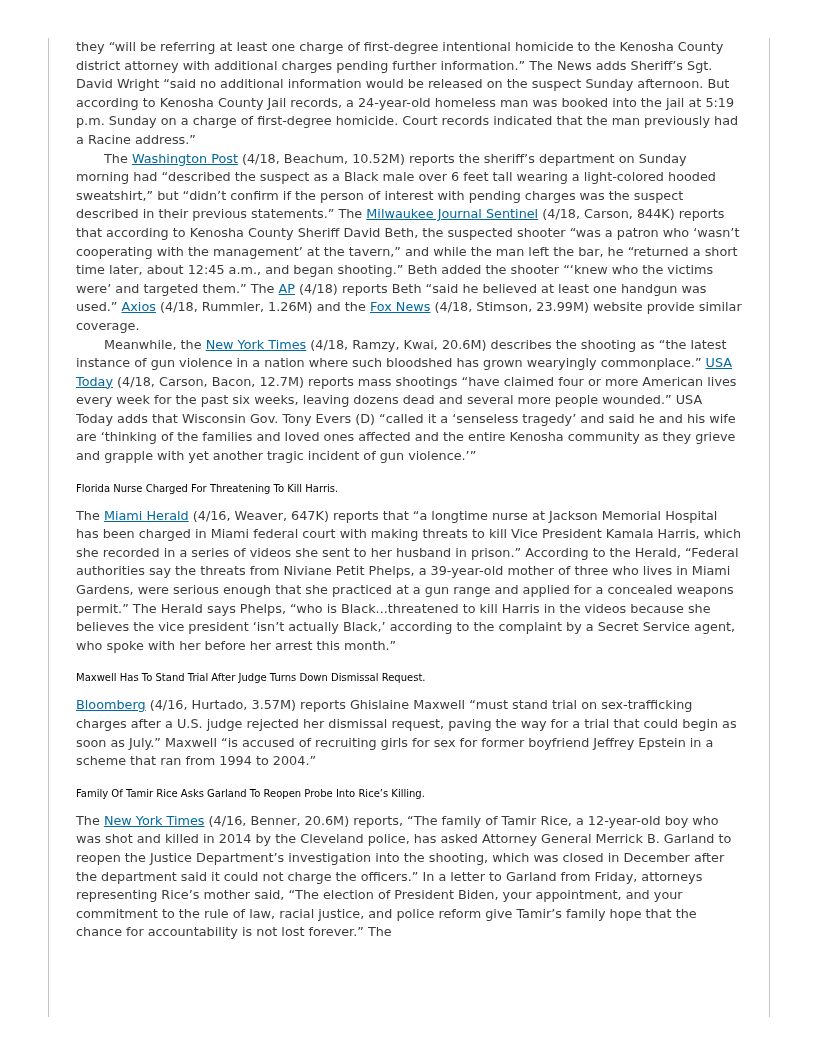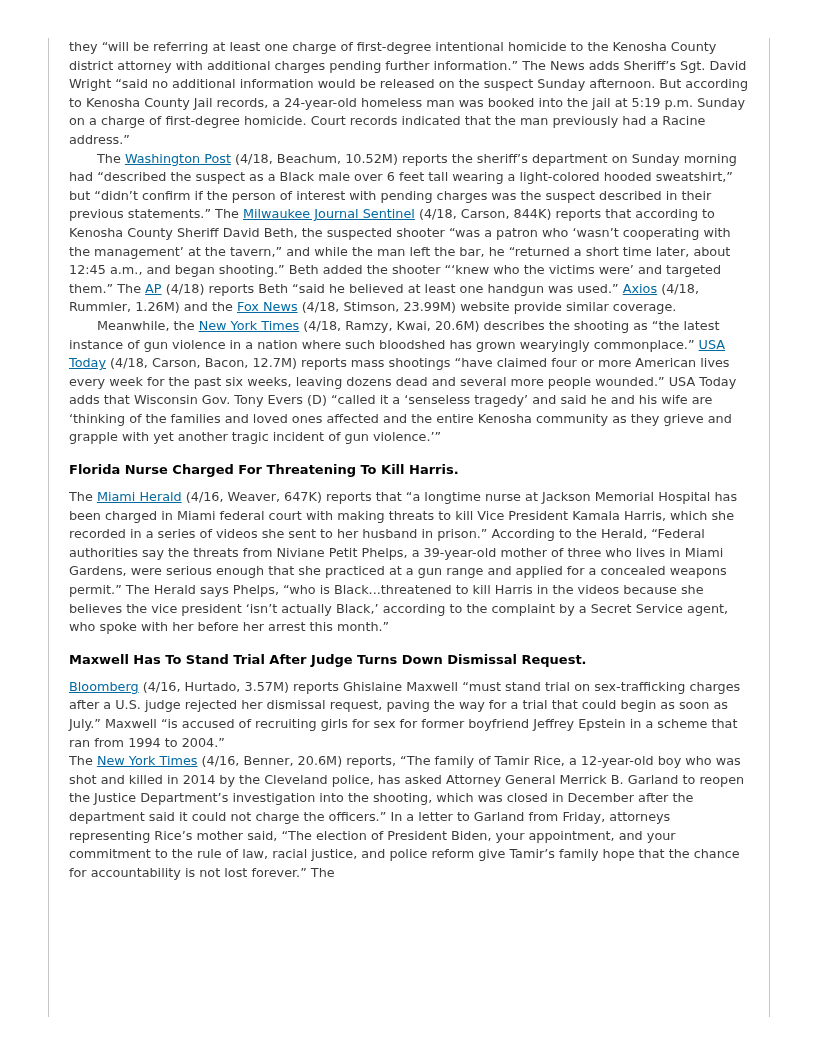--- a/index.html
+++ b/index.html
@@ -12,53 +12,54 @@
   }
   .page-frame {
     position: absolute;
     left: 48px;
     top: 38px;
     width: 722px;
     height: 979px;
     box-sizing: border-box;
     border-left: 1px solid #c6c6c6;
     border-right: 1px solid #c6c6c6;
-    padding: 0 20px;
+    padding: 0 27px;
     font-family: "DejaVu Sans", "Liberation Sans", sans-serif;
   }
   .para {
     margin: 0;
     font-size: 12.8px;
     line-height: 18.6px;
     color: #3c3c3c;
     letter-spacing: 0;
   }
   .para.indent {
     text-indent: 28px;
   }
   .headline {
     margin: 14px 0 9px 0;
-    font-size: 13px;
+    font-size: 10px;
     line-height: 18px;
-    font-weight: bold;
+    font-weight: normal;
     color: #000000;
   }
   a.src-link {
     color: #0369a1;
     text-decoration: underline;
     cursor: pointer;
   }
 </style>
 </head>
 <body>
 
 <div class="page-frame">
   <div>
       <p class="para"><span>they “will be referring at least one charge of first-degree intentional homicide to the Kenosha County district attorney with additional charges pending further information.” The News adds Sheriff’s Sgt. David Wright “said no additional information would be released on the suspect Sunday afternoon. But according to Kenosha County Jail records, a 24-year-old homeless man was booked into the jail at 5:19 p.m. Sunday on a charge of first-degree homicide. Court records indicated that the man previously had a Racine address.”</span></p>
       <p class="para indent"><span>The </span><a href="#" class="src-link">Washington Post</a><span> (4/18, Beachum, 10.52M) reports the sheriff’s department on Sunday morning had “described the suspect as a Black male over 6 feet tall wearing a light-colored hooded sweatshirt,” but “didn’t confirm if the person of interest with pending charges was the suspect described in their previous statements.” The </span><a href="#" class="src-link">Milwaukee Journal Sentinel</a><span> (4/18, Carson, 844K) reports that according to Kenosha County Sheriff David Beth, the suspected shooter “was a patron who ‘wasn’t cooperating with the management’ at the tavern,” and while the man left the bar, he “returned a short time later, about 12:45 a.m., and began shooting.” Beth added the shooter “‘knew who the victims were’ and targeted them.” The </span><a href="#" class="src-link">AP</a><span> (4/18) reports Beth “said he believed at least one handgun was used.” </span><a href="#" class="src-link">Axios</a><span> (4/18, Rummler, 1.26M) and the </span><a href="#" class="src-link">Fox News</a><span> (4/18, Stimson, 23.99M) website provide similar coverage.</span></p>
       <p class="para indent"><span>Meanwhile, the </span><a href="#" class="src-link">New York Times</a><span> (4/18, Ramzy, Kwai, 20.6M) describes the shooting as “the latest instance of gun violence in a nation where such bloodshed has grown wearyingly commonplace.” </span><a href="#" class="src-link">USA Today</a><span> (4/18, Carson, Bacon, 12.7M) reports mass shootings “have claimed four or more American lives every week for the past six weeks, leaving dozens dead and several more people wounded.” USA Today adds that Wisconsin Gov. Tony Evers (D) “called it a ‘senseless tragedy’ and said he and his wife are ‘thinking of the families and loved ones affected and the entire Kenosha community as they grieve and grapple with yet another tragic incident of gun violence.’”</span></p>
       <h2 class="headline">Florida Nurse Charged For Threatening To Kill Harris.</h2>
       <p class="para"><span>The </span><a href="#" class="src-link">Miami Herald</a><span> (4/16, Weaver, 647K) reports that “a longtime nurse at Jackson Memorial Hospital has been charged in Miami federal court with making threats to kill Vice President Kamala Harris, which she recorded in a series of videos she sent to her husband in prison.” According to the Herald, “Federal authorities say the threats from Niviane Petit Phelps, a 39-year-old mother of three who lives in Miami Gardens, were serious enough that she practiced at a gun range and applied for a concealed weapons permit.” The Herald says Phelps, “who is Black...threatened to kill Harris in the videos because she believes the vice president ‘isn’t actually Black,’ according to the complaint by a Secret Service agent, who spoke with her before her arrest this month.”</span></p>
       <h2 class="headline">Maxwell Has To Stand Trial After Judge Turns Down Dismissal Request.</h2>
       <p class="para"><a href="#" class="src-link">Bloomberg</a><span> (4/16, Hurtado, 3.57M) reports Ghislaine Maxwell “must stand trial on sex-trafficking charges after a U.S. judge rejected her dismissal request, paving the way for a trial that could begin as soon as July.” Maxwell “is accused of recruiting girls for sex for former boyfriend Jeffrey Epstein in a scheme that ran from 1994 to 2004.”</span></p>
+      <h2 class="headline">Family Of Tamir Rice Asks Garland To Reopen Probe Into Rice’s Killing.</h2>
       <p class="para"><span>The </span><a href="#" class="src-link">New York Times</a><span> (4/16, Benner, 20.6M) reports, “The family of Tamir Rice, a 12-year-old boy who was shot and killed in 2014 by the Cleveland police, has asked Attorney General Merrick B. Garland to reopen the Justice Department’s investigation into the shooting, which was closed in December after the department said it could not charge the officers.” In a letter to Garland from Friday, attorneys representing Rice’s mother said, “The election of President Biden, your appointment, and your commitment to the rule of law, racial justice, and police reform give Tamir’s family hope that the chance for accountability is not lost forever.” The</span></p>
     </div>
 </div>
 
 </body></html>

